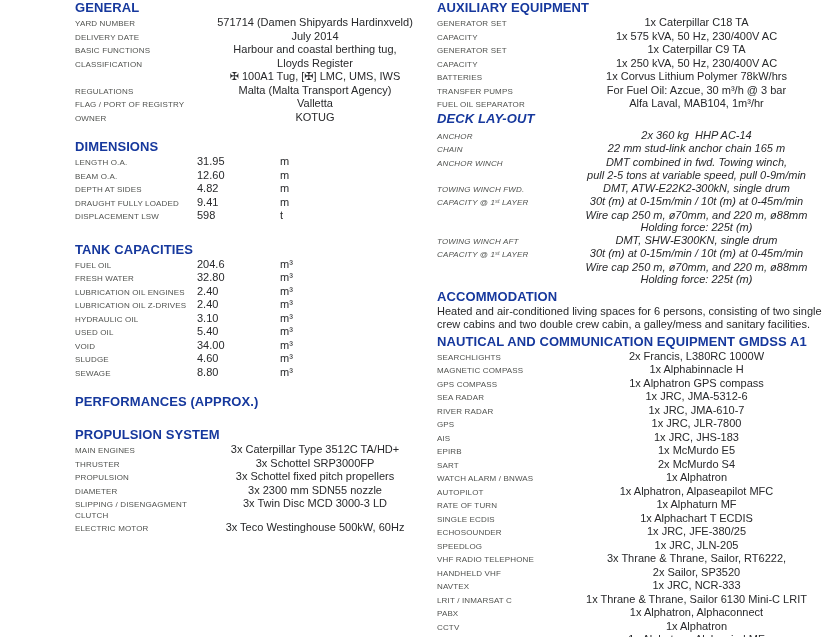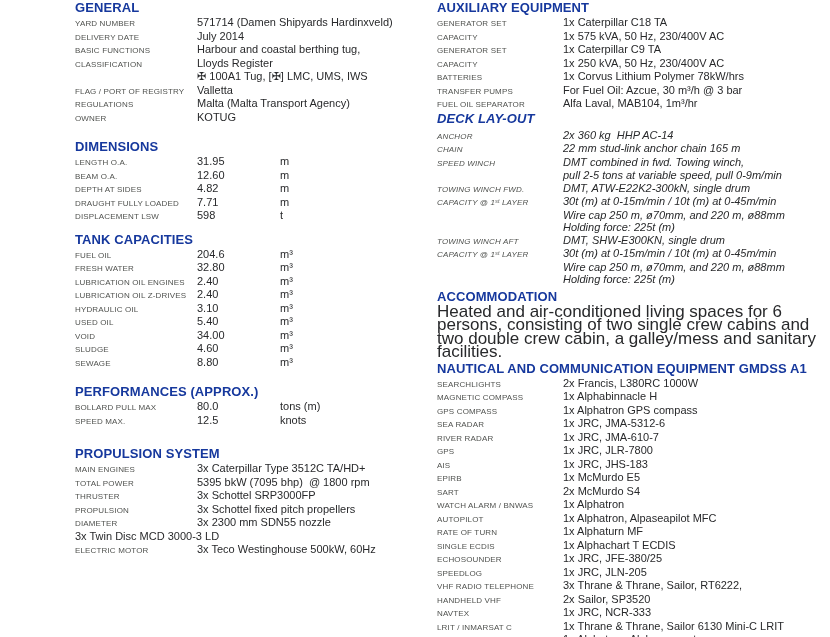--- a/index.html
+++ b/index.html
@@ -12,28 +12,28 @@
 
   .sec-title { font-size:13px; font-weight:bold; color:#16389d; line-height:13px;
                margin-bottom:2px; letter-spacing:0.1px; }
   .rows { }
   .row { display:flex; align-items:baseline; }
   .col-left  .row { line-height:13.5px; min-height:13.5px; }
   .col-right .row { line-height:12.6px; min-height:12.6px; }
   .lbl { font-size:8px; color:#50524f; letter-spacing:0.15px; line-height:10.5px; }
   .col-left  .lbl { flex:0 0 122px; }
   .col-right .lbl { flex:0 0 126px; }
-  .val { font-size:11px; color:#28292b; white-space:pre-wrap; flex:1; }
+  .val { font-size:11px; color:#28292b; white-space:pre-wrap; flex:1;text-align:center; }
   .row.num .n { flex:0 0 76px; text-align:left; font-size:11px; color:#28292b; }
   .row.num .u { flex:0 0 auto; margin-left:7px; font-size:11px; color:#28292b; }
-  .para { font-size:17px; color:#28292b; line-height:13.4px; width:392px; margin-top:1px; }
+  .para { font-size:11px; color:#28292b; line-height:13.4px; width:392px; margin-top:1px; }
 
   
   .col-left  section:nth-of-type(2) { margin-top:16px;  }
-  .col-left  section:nth-of-type(3) { margin-top:10px; }
+  .col-left  section:nth-of-type(3) { margin-top:20px; }
   .col-left  section:nth-of-type(4) { margin-top:16px; }
   .col-left  section:nth-of-type(5) { margin-top:20px; }
   .col-right section:nth-of-type(2) { margin-top:1px;font-style:italic;  }
   .col-right section:nth-of-type(2) .rows { margin-top:4px; }
   .col-right section:nth-of-type(3) { margin-top:4px;  }
   .col-right section:nth-of-type(4) { margin-top:3px;  }
   .col-right section:nth-of-type(4) .row { line-height:12.4px; min-height:12.4px; }
 </style>
 </head>
 <body>
@@ -57,26 +57,26 @@
           </div>
           <div class="row">
             <span class="lbl">CLASSIFICATION</span>
             <span class="val">Lloyds Register</span>
           </div>
           <div class="row">
             <span class="lbl"></span>
             <span class="val">✠ 100A1 Tug, [✠] LMC, UMS, IWS</span>
           </div>
           <div class="row">
+            <span class="lbl">REGULATIONS</span>
+            <span class="val">Malta (Malta Transport Agency)</span>
+          </div>
+          <div class="row">
             <span class="lbl">FLAG / PORT OF REGISTRY</span>
             <span class="val">Valletta</span>
-          </div>
-          <div class="row">
-            <span class="lbl">REGULATIONS</span>
-            <span class="val">Malta (Malta Transport Agency)</span>
           </div>
           <div class="row">
             <span class="lbl">OWNER</span>
             <span class="val">KOTUG</span>
           </div>
         </div>
       </section>
       <section>
         <h2 class="sec-title">DIMENSIONS</h2>
         <div class="rows">
@@ -90,21 +90,21 @@
             <span class="n">12.60</span>
             <span class="u">m</span>
           </div>
           <div class="row num">
             <span class="lbl">DEPTH AT SIDES</span>
             <span class="n">4.82</span>
             <span class="u">m</span>
           </div>
           <div class="row num">
             <span class="lbl">DRAUGHT FULLY LOADED</span>
-            <span class="n">7.71</span>
+            <span class="n">9.41</span>
             <span class="u">m</span>
           </div>
           <div class="row num">
             <span class="lbl">DISPLACEMENT LSW</span>
             <span class="n">598</span>
             <span class="u">t</span>
           </div>
         </div>
       </section>
       <section>
@@ -152,57 +152,42 @@
           </div>
           <div class="row num">
             <span class="lbl">SEWAGE</span>
             <span class="n">8.80</span>
             <span class="u">m³</span>
           </div>
         </div>
       </section>
       <section>
         <h2 class="sec-title">PERFORMANCES (APPROX.)</h2>
-        <div class="rows">
-          <div class="row num">
-            <span class="lbl">BOLLARD PULL MAX</span>
-            <span class="n">80.0</span>
-            <span class="u">tons (m)</span>
-          </div>
-          <div class="row num">
-            <span class="lbl">SPEED MAX.</span>
-            <span class="n">12.5</span>
-            <span class="u">knots</span>
-          </div>
-        </div>
       </section>
       <section>
         <h2 class="sec-title">PROPULSION SYSTEM</h2>
         <div class="rows">
           <div class="row">
             <span class="lbl">MAIN ENGINES</span>
             <span class="val">3x Caterpillar Type 3512C TA/HD+</span>
           </div>
           <div class="row">
-            <span class="lbl">TOTAL POWER</span>
-            <span class="val">5395 bkW (7095 bhp)  @ 1800 rpm</span>
-          </div>
-          <div class="row">
             <span class="lbl">THRUSTER</span>
             <span class="val">3x Schottel SRP3000FP</span>
           </div>
           <div class="row">
             <span class="lbl">PROPULSION</span>
             <span class="val">3x Schottel fixed pitch propellers</span>
           </div>
           <div class="row">
             <span class="lbl">DIAMETER</span>
             <span class="val">3x 2300 mm SDN55 nozzle</span>
           </div>
           <div class="row">
+            <span class="lbl">SLIPPING / DISENGAGMENT CLUTCH</span>
             <span class="val">3x Twin Disc MCD 3000-3 LD</span>
           </div>
           <div class="row">
             <span class="lbl">ELECTRIC MOTOR</span>
             <span class="val">3x Teco Westinghouse 500kW, 60Hz</span>
           </div>
         </div>
       </section>
     </div>
   <div class="col col-right">
@@ -244,21 +229,21 @@
         <div class="rows">
           <div class="row">
             <span class="lbl">ANCHOR</span>
             <span class="val">2x 360 kg  HHP AC-14</span>
           </div>
           <div class="row">
             <span class="lbl">CHAIN</span>
             <span class="val">22 mm stud-link anchor chain 165 m</span>
           </div>
           <div class="row">
-            <span class="lbl">SPEED WINCH</span>
+            <span class="lbl">ANCHOR WINCH</span>
             <span class="val">DMT combined in fwd. Towing winch,</span>
           </div>
           <div class="row">
             <span class="lbl"></span>
             <span class="val">pull 2-5 tons at variable speed, pull 0-9m/min</span>
           </div>
           <div class="row">
             <span class="lbl">TOWING  WINCH FWD.</span>
             <span class="val">DMT, ATW-E22K2-300kN, single drum</span>
           </div>

